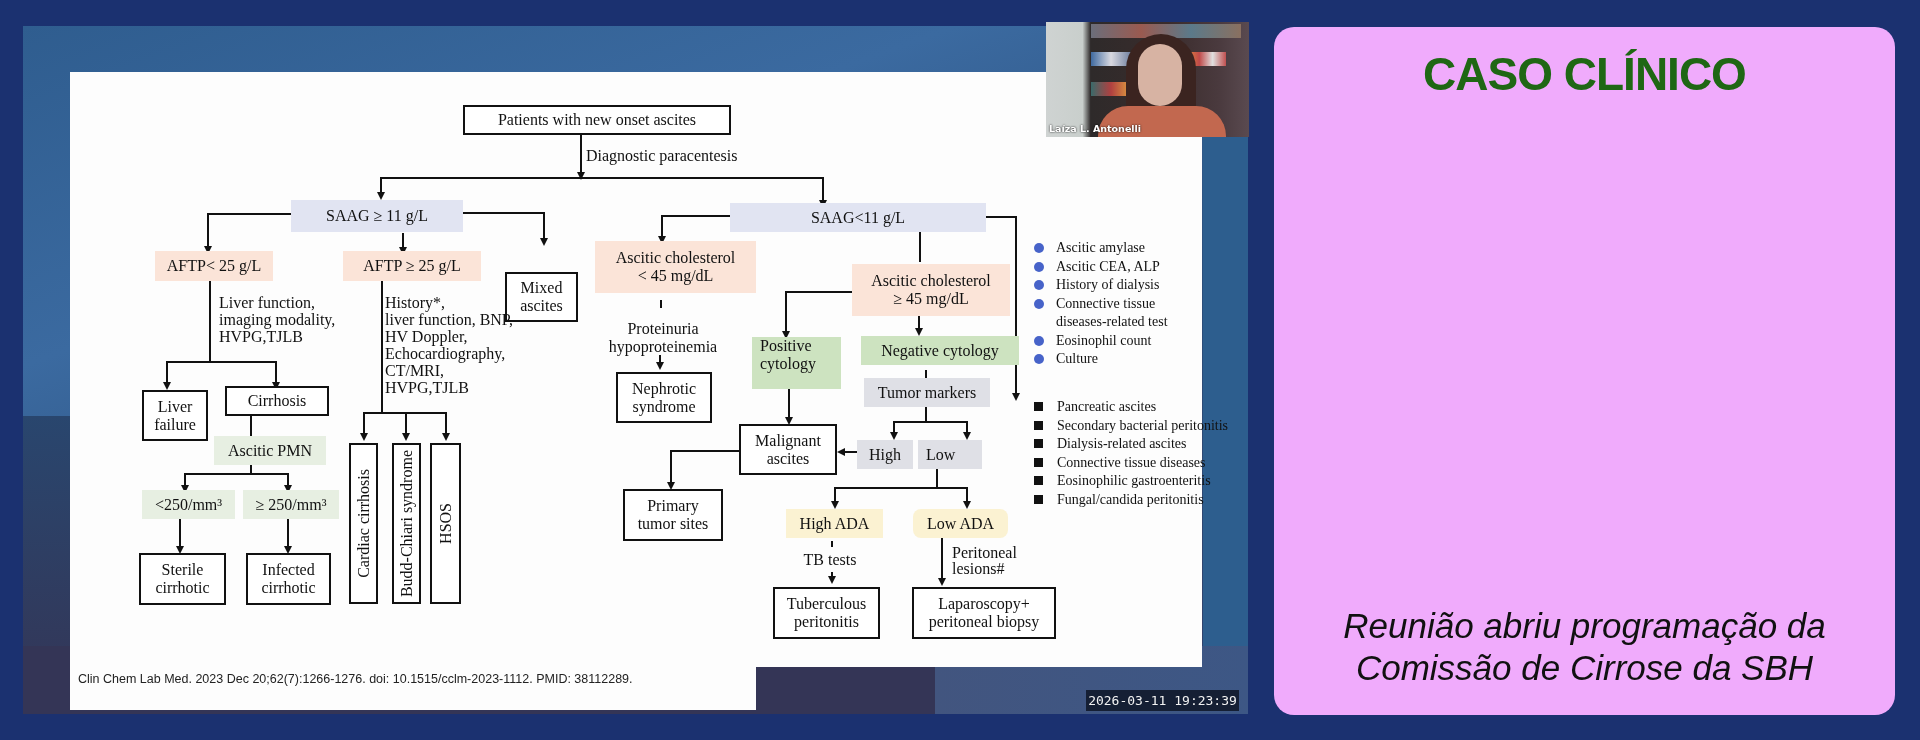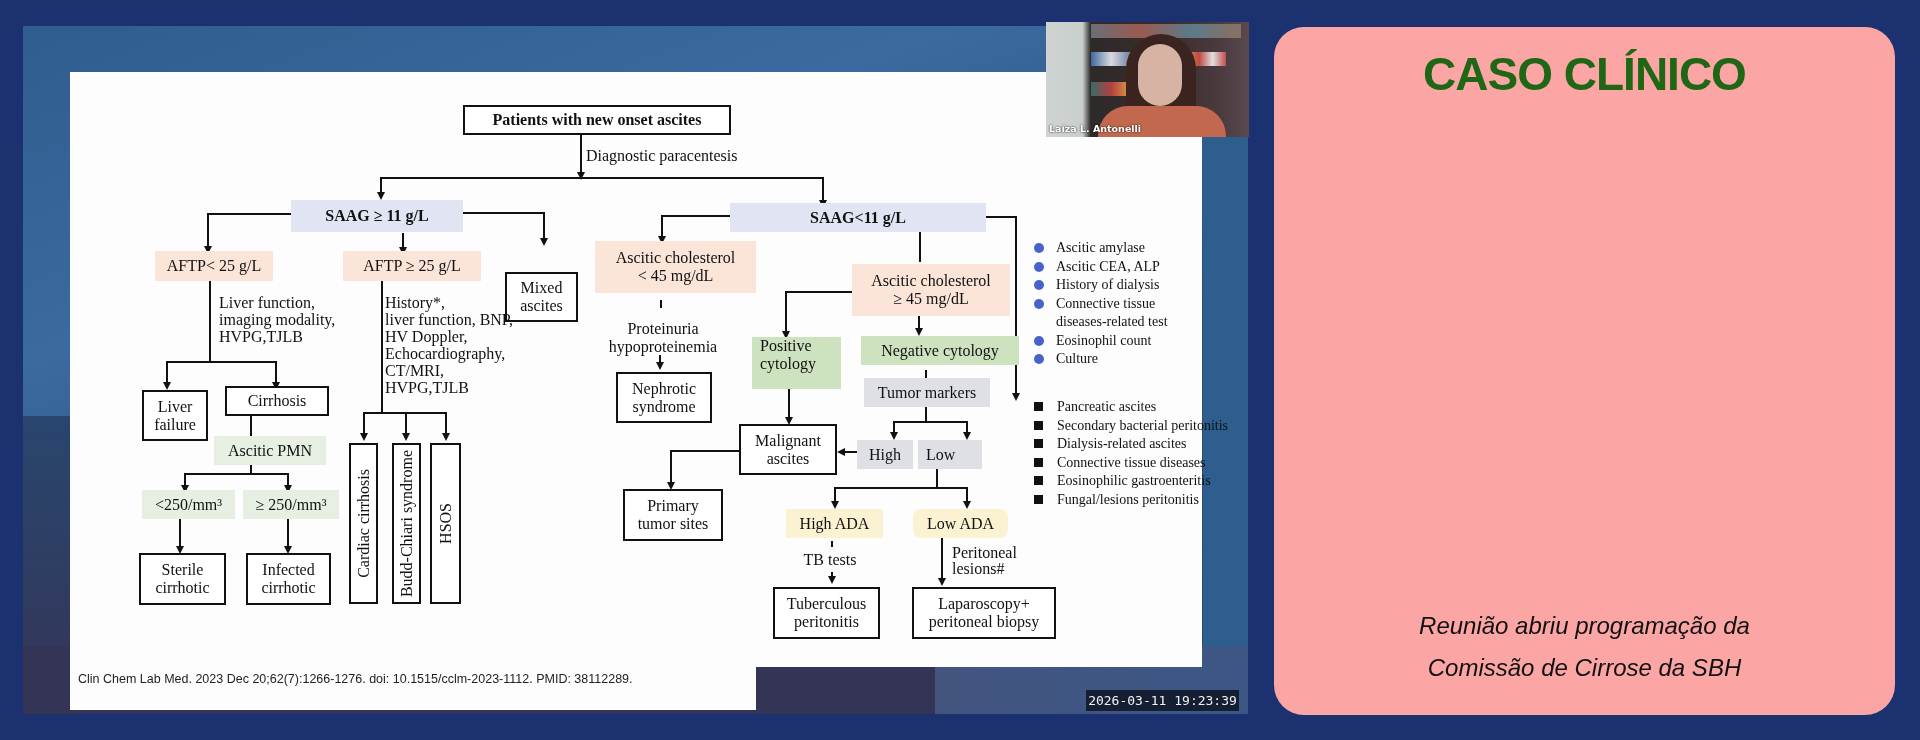--- a/index.html
+++ b/index.html
@@ -12,21 +12,21 @@
     .stage-bl { position: absolute; left: 0; top: 390px; width: 120px; height: 298px; background: linear-gradient(180deg,#29466e,#343556); }
     .stage-bottom { position: absolute; left: 0; top: 620px; width: 912px; height: 68px; background: #343556; }
     .stage-bottom2 { position: absolute; left: 912px; top: 620px; width: 313px; height: 68px; background: linear-gradient(90deg,#42557f,#3d5785); }
 
     .slide { position: absolute; left: 70px; top: 72px; width: 1132px; height: 595px; background: #fdfdfd; }
     .slide-cite-bg { position: absolute; left: 70px; top: 660px; width: 686px; height: 50px; background: #fdfdfd; }
 
     .node { position: absolute; display: flex; align-items: center; justify-content: center; text-align: center;
       font-family: "Liberation Serif", serif; font-size: 16px; line-height: 18px; color: #111; }
     .box { border: 2px solid #111; background: #fff; }
-    .bold { font-weight: bold; }
+    .bold { font-weight: normal; }
     .blue { background: #e1e4f2; }
     .peach { background: #fbe4d8; }
     .green1 { background: #e7efe2; }
     .green2 { background: #cde3c0; }
     .grey { background: #dfe0e6; }
     .yellow { background: #fbf2d2; }
     .plain { background: transparent; }
     .left { justify-content: flex-start; text-align: left; font-family: Liberation Serif, serif; }
     .vtext { writing-mode: vertical-rl; transform: rotate(180deg); }
 
@@ -45,27 +45,27 @@
       background: linear-gradient(90deg, #cfd3d2 0%, #c9cfcc 18%, #2e2a2a 22%, #3a2c2c 60%, #4a3a3e 85%, #5a4a50 100%); }
     .shelf { position: absolute; height: 14px; }
     .person-hair { position: absolute; left: 80px; top: 12px; width: 70px; height: 110px; border-radius: 35px 35px 10px 10px; background: #3b2420; }
     .person-face { position: absolute; left: 92px; top: 22px; width: 44px; height: 62px; border-radius: 22px; background: #d7b3a3; }
     .person-body { position: absolute; left: 52px; top: 84px; width: 128px; height: 40px; border-radius: 30px 30px 0 0; background: #c2684f; }
     .webcam-name { position: absolute; left: 3px; bottom: 3px; font-family: "DejaVu Sans", sans-serif; font-size: 9.5px; font-weight: bold; color: #fff; text-shadow: 0 0 2px #000; }
 
     .timestamp { position: absolute; left: 1086px; top: 690px; width: 153px; height: 21px; background: #151f34;
       color: #f2f2f2; font-family: "DejaVu Sans Mono", monospace; font-size: 13px; line-height: 21px; text-align: center; }
 
-    .panel { position: absolute; left: 1274px; top: 27px; width: 621px; height: 688px; border-radius: 30px; background: #fca5a5; }
+    .panel { position: absolute; left: 1274px; top: 27px; width: 621px; height: 688px; border-radius: 20px; background: #f0abfc; }
     .panel-kicker { position: absolute; left: 0; top: 20px; width: 100%; text-align: center; font-family: "Liberation Sans", sans-serif;
       font-weight: bold; font-size: 46px; color: #1f6714; letter-spacing: -1px; }
     .panel-title { position: absolute; left: 0; top: 110px; width: 100%; text-align: center; font-family: "Liberation Sans", sans-serif;
       font-weight: bold; font-size: 56px; line-height: 72px; color: #9b5045; letter-spacing: -0.5px; }
     .panel-sub { position: absolute; left: 0; top: 578px; width: 100%; text-align: center; font-family: "Liberation Sans", sans-serif;
-      font-style: italic; font-size: 24px; line-height: 42px; color: #111; }
+      font-style: italic; font-size: 35px; line-height: 42px; color: #111; }
   </style>
 </head>
 <body>
 
 <div class="stage">
   <div class="stage-right"></div>
   <div class="stage-bl"></div>
   <div class="stage-bottom"></div>
   <div class="stage-bottom2"></div>
 </div>
@@ -308,21 +308,21 @@
     <div class="item">
         <span class="sq"></span>
         <span>Connective tissue diseases</span>
       </div>
     <div class="item">
         <span class="sq"></span>
         <span>Eosinophilic gastroenteritis</span>
       </div>
     <div class="item">
         <span class="sq"></span>
-        <span>Fungal/lesions peritonitis</span>
+        <span>Fungal/candida peritonitis</span>
       </div>
   </div>
 </div>
 
 <div class="citation">
   <div>Clin Chem Lab Med. 2023 Dec 20;62(7):1266-1276. doi: 10.1515/cclm-2023-1112. PMID: 38112289.</div>
 </div>
 
 <div class="webcam">
   <div class="shelf" style="left:45px;top:2px;width:150px;background:linear-gradient(90deg,#6b6e7a,#9a5a50,#5b7a8a,#8a7060);"></div>

